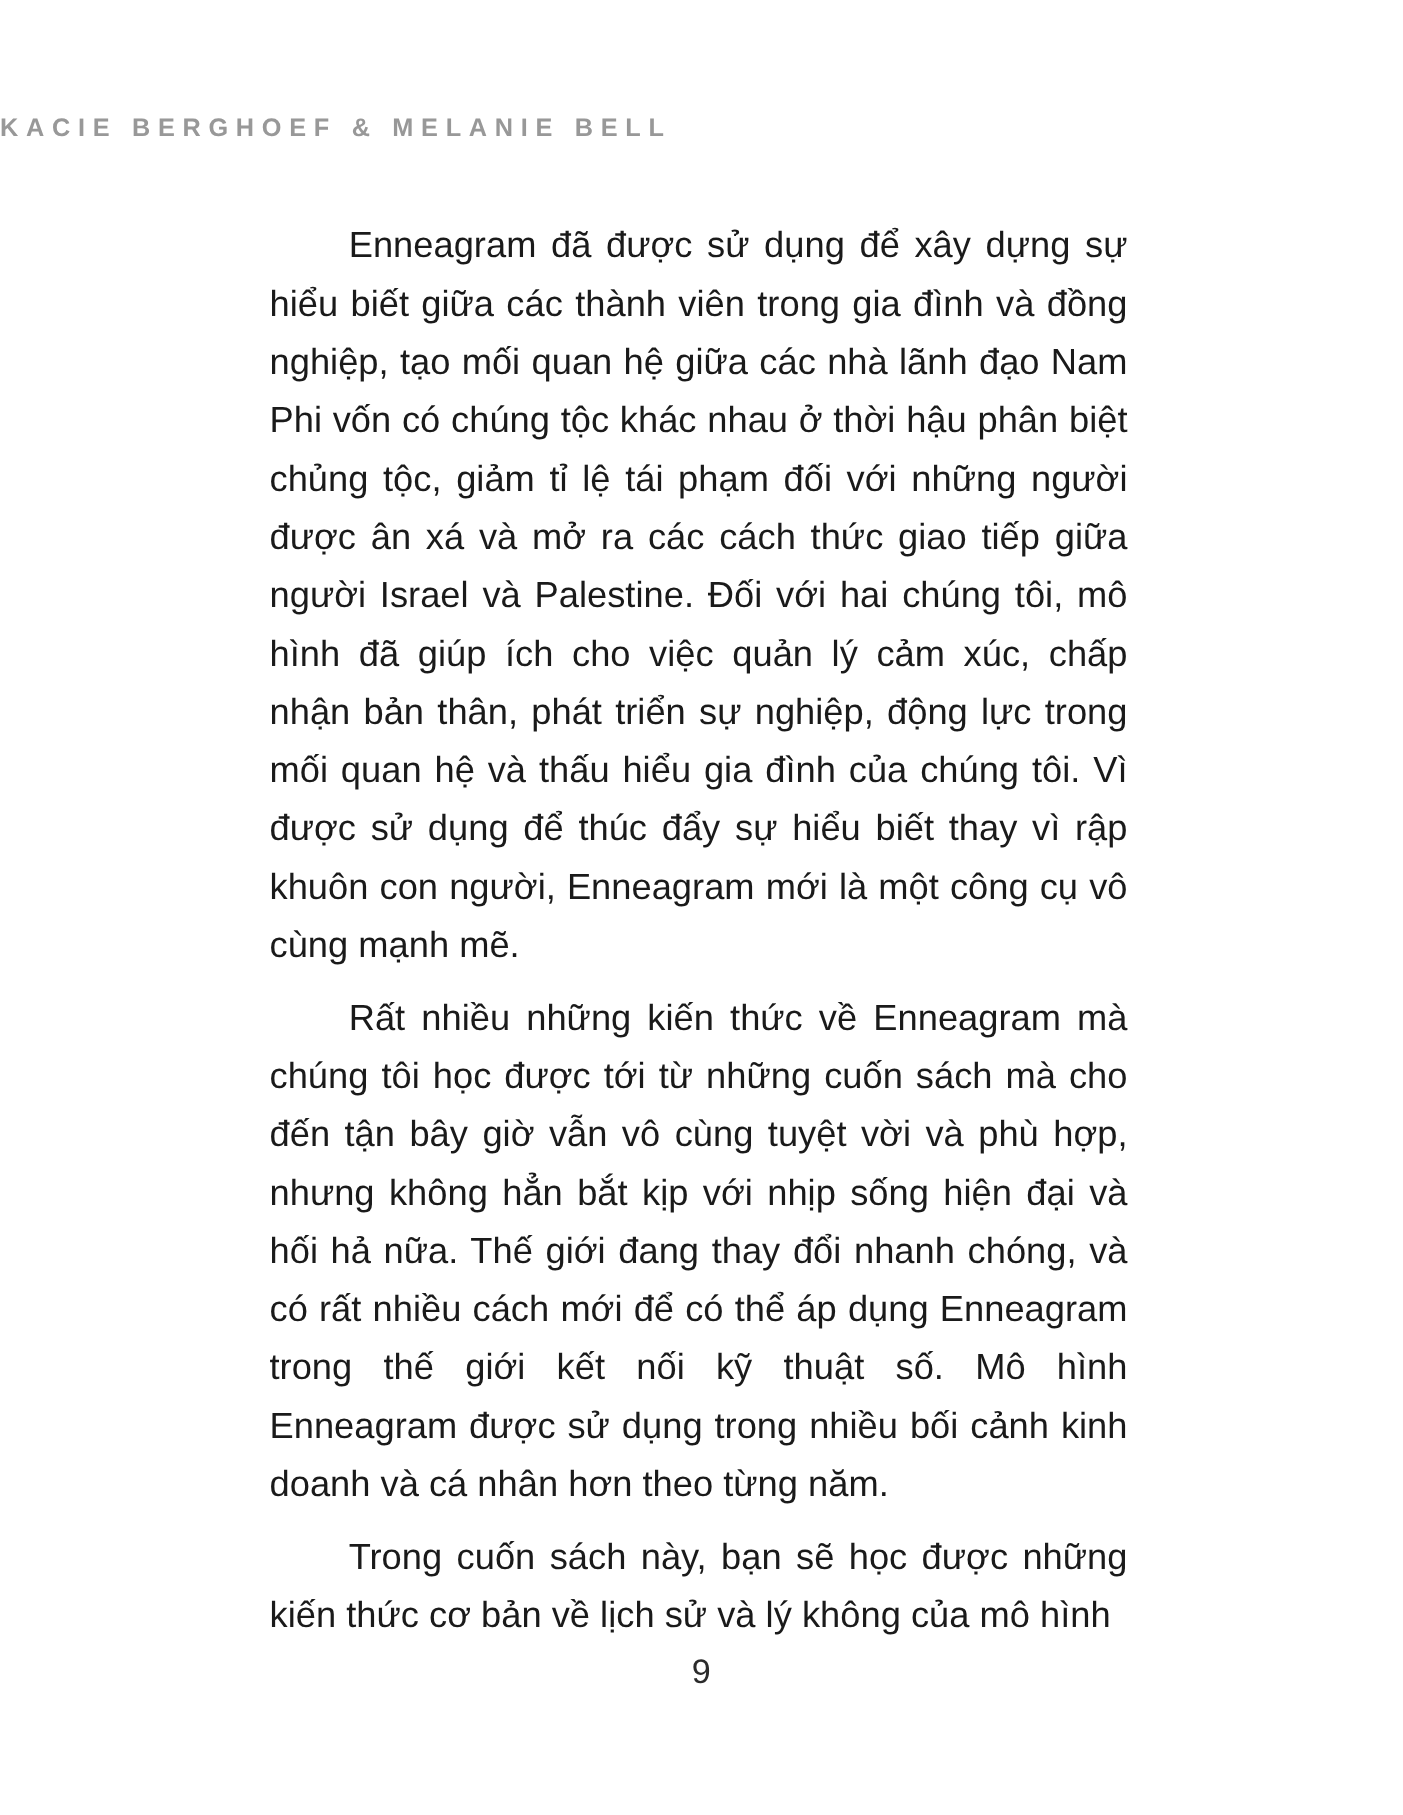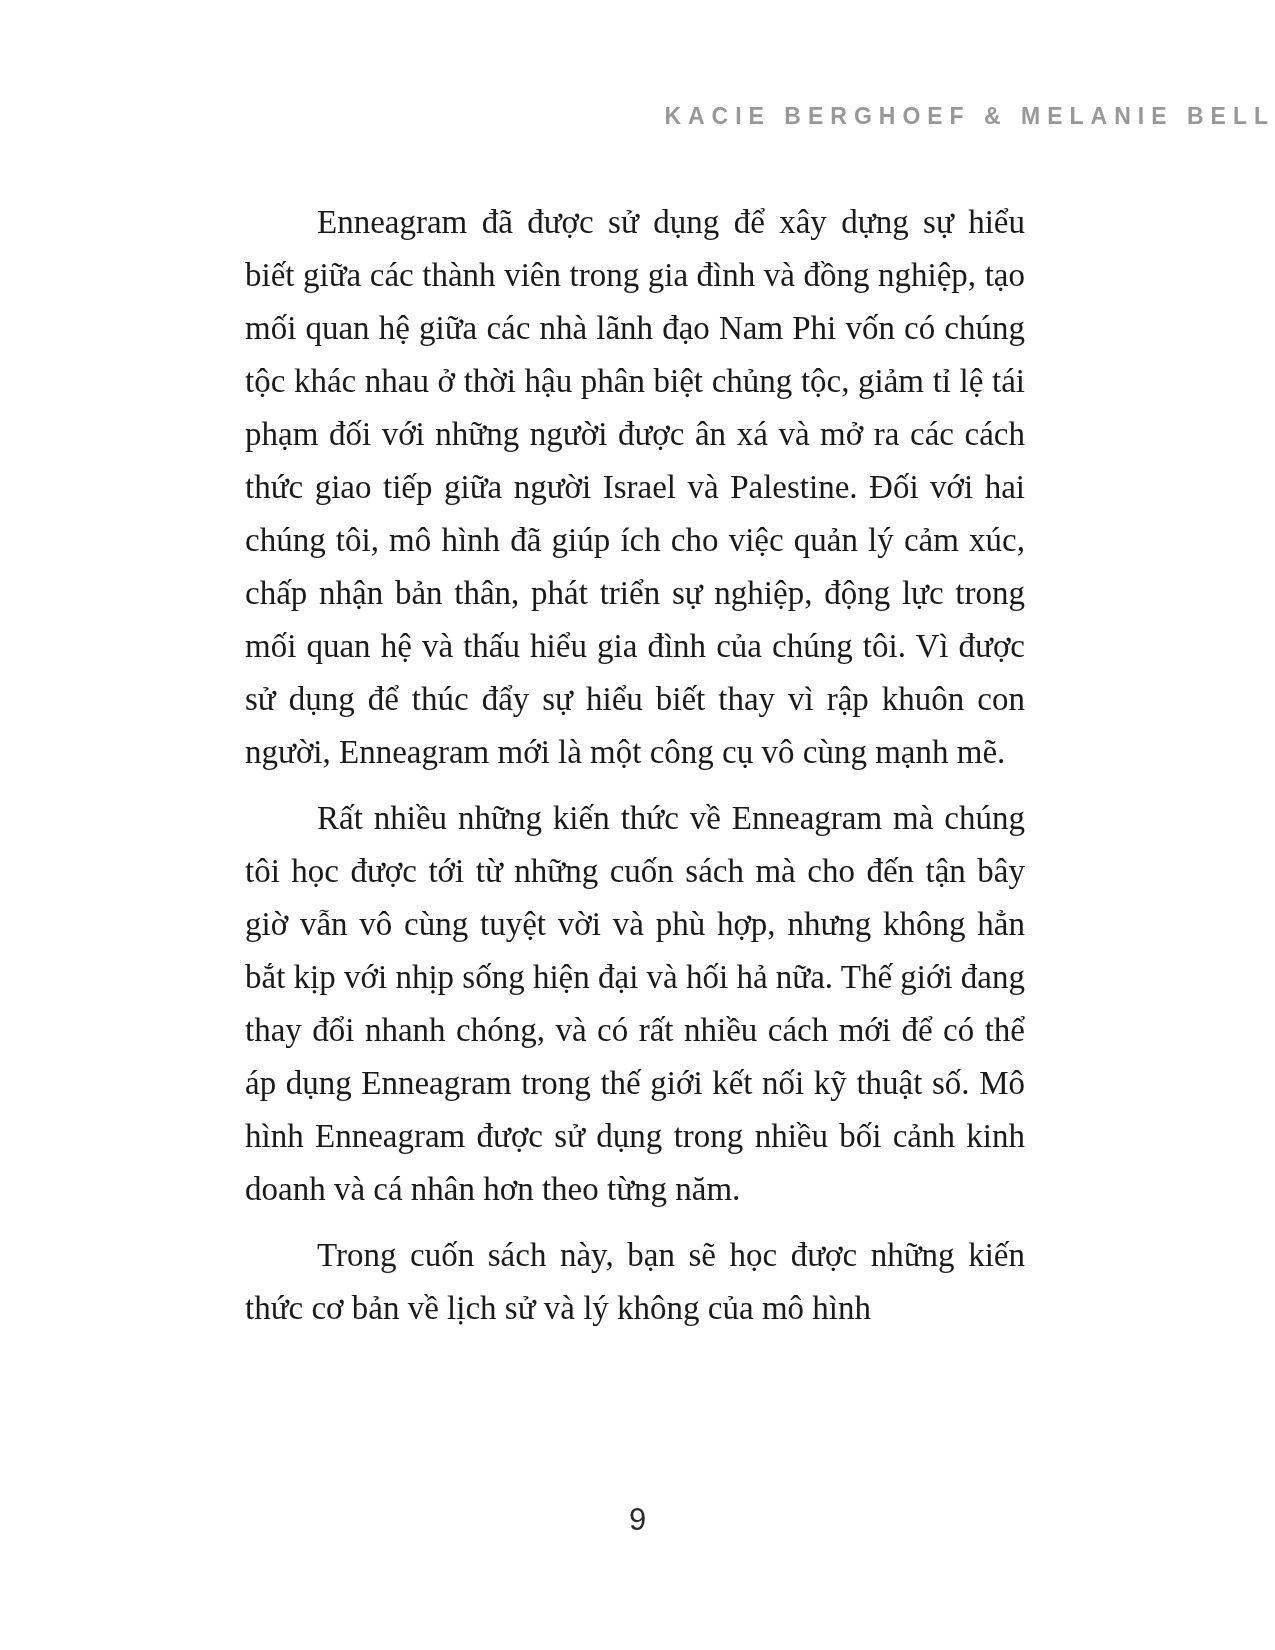--- a/index.html
+++ b/index.html
@@ -12,34 +12,34 @@
     width: 1275px;
     height: 1650px;
     background: #ffffff;
     overflow: hidden;
   }
   .running-header {
     position: absolute;
     top: 103px;
     left: 0;
     width: 1275px;
-    text-align: right;
+    text-align: left;
     font-family: "Liberation Sans", "DejaVu Sans", sans-serif;
     font-size: 23px;
     font-weight: bold;
     letter-spacing: 7px;
     color: #989898;
     white-space: nowrap;
   }
   .body-text {
     position: absolute;
     top: 196px;
     left: 245px;
     width: 780px;
-    font-family: Liberation Serif, serif;
+    font-family: Liberation Sans, sans-serif;
     font-size: 33px;
     line-height: 53px;
     color: #1a1a1a;
   }
   .body-text p {
     margin: 0 0 13px 0;
     text-align: justify;
     text-indent: 72px;
   }
   .page-number {

